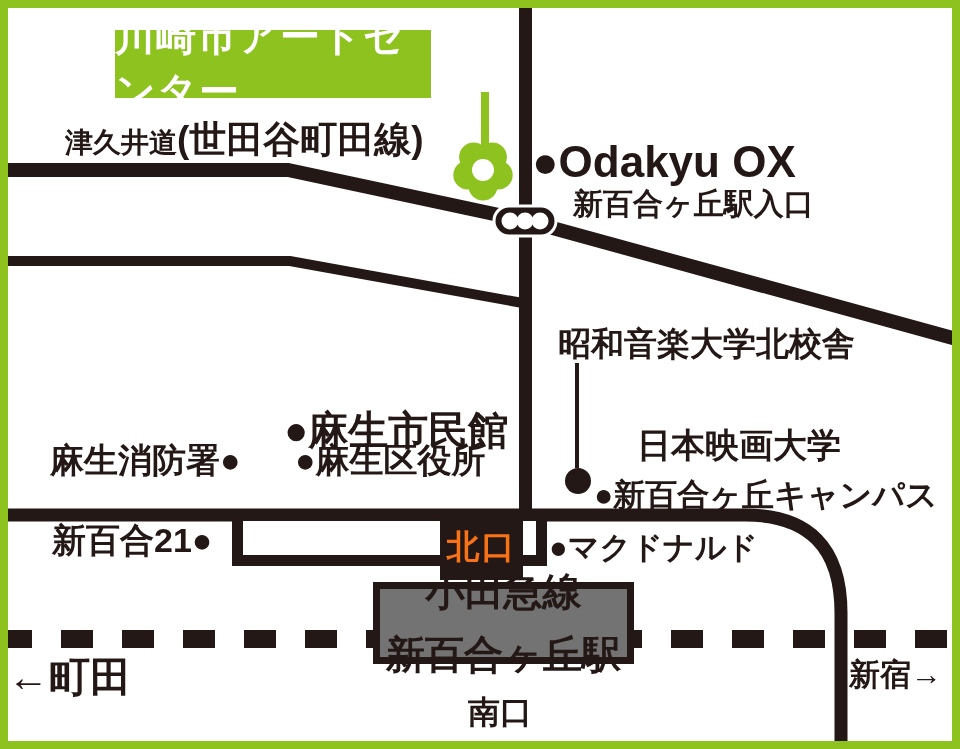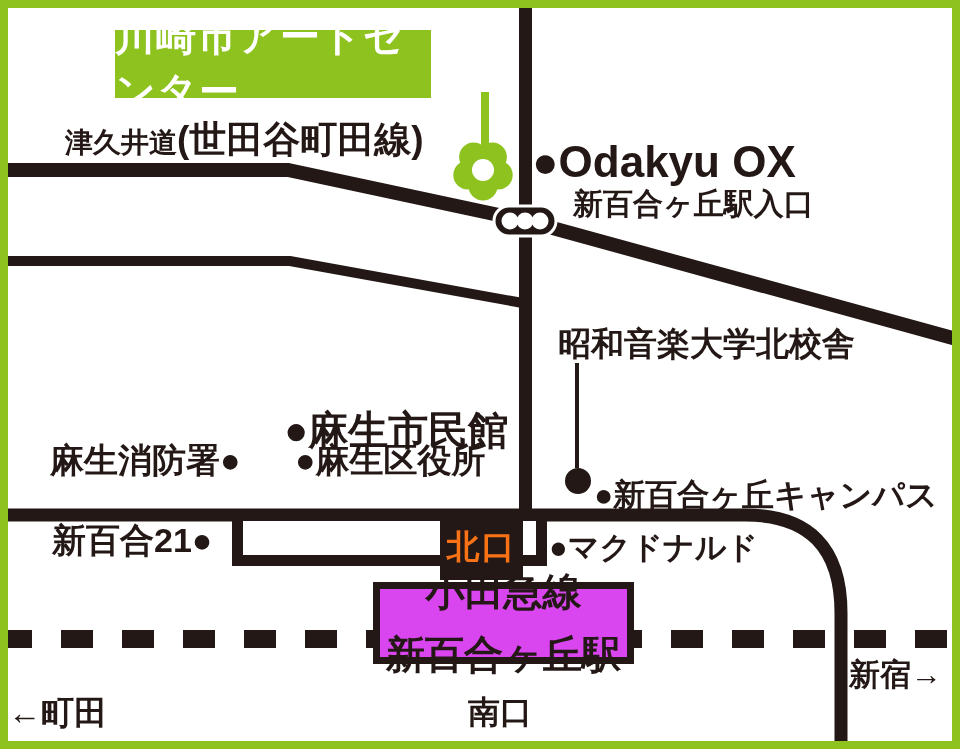--- a/index.html
+++ b/index.html
@@ -31,21 +31,21 @@
     z-index:10;
   }
   .north-exit-box{
     position:absolute; left:440px; top:515px; width:83px; height:65px;
     background:#231815; color:#f97316; display:flex; align-items:center;
     justify-content:center; font-weight:bold; font-size:33px;
     letter-spacing:2px; z-index:15;
   }
   .station-box{
     position:absolute; left:373px; top:582px; width:261px; height:82px;
-    box-sizing:border-box; background:#d946ef; border:7px solid #231815;
+    box-sizing:border-box; background:#737373; border:7px solid #231815;
     display:flex; flex-direction:column; align-items:center;
     justify-content:center; gap:24px; font-weight:bold; font-size:39px;
     color:#231815; z-index:15; line-height:1;
   }
 </style>
 </head>
 <body>
 
 <div class="map">
 
@@ -111,27 +111,28 @@
   <div class="lbl" style="left:556px;top:189px;font-size:30px;margin-left:17px;">新百合ヶ丘駅入口</div>
 
   <div class="lbl" style="left:558px;top:327px;font-size:33px;">昭和音楽大学北校舎</div>
 
   <div class="lbl" style="left:284px;top:390px;font-size:40px;margin-top:20px;">●麻生市民館</div>
 
   <div class="lbl" style="left:50px;top:443px;font-size:34px;">麻生消防署●</div>
 
   <div class="lbl" style="left:295px;top:443px;font-size:34px;">●麻生区役所</div>
 
+  <div class="lbl" style="left:637px;top:428px;font-size:34px;">日本映画大学</div>
 
   <div class="lbl" style="left:594px;top:464px;font-size:32px;margin-top:15px;">●新百合ヶ丘キャンパス</div>
 
   <div class="lbl" style="left:52px;top:523px;font-size:34px;">新百合21●</div>
 
   <div class="lbl" style="left:549px;top:532px;font-size:31px;">●マクドナルド</div>
 
   <div class="lbl" style="left:468px;top:696px;font-size:32px;">南口</div>
 
-  <div class="lbl" style="left:8px;top:696px;font-size:33px;">←町田</div>
+  <div class="lbl" style="left:8px;top:657px;font-size:41px;">←町田</div>
 
   <div class="lbl" style="left:849px;top:659px;font-size:31px;">新宿→</div>
 
   <div class="frame"></div>
 </div>
 
 </body></html>

